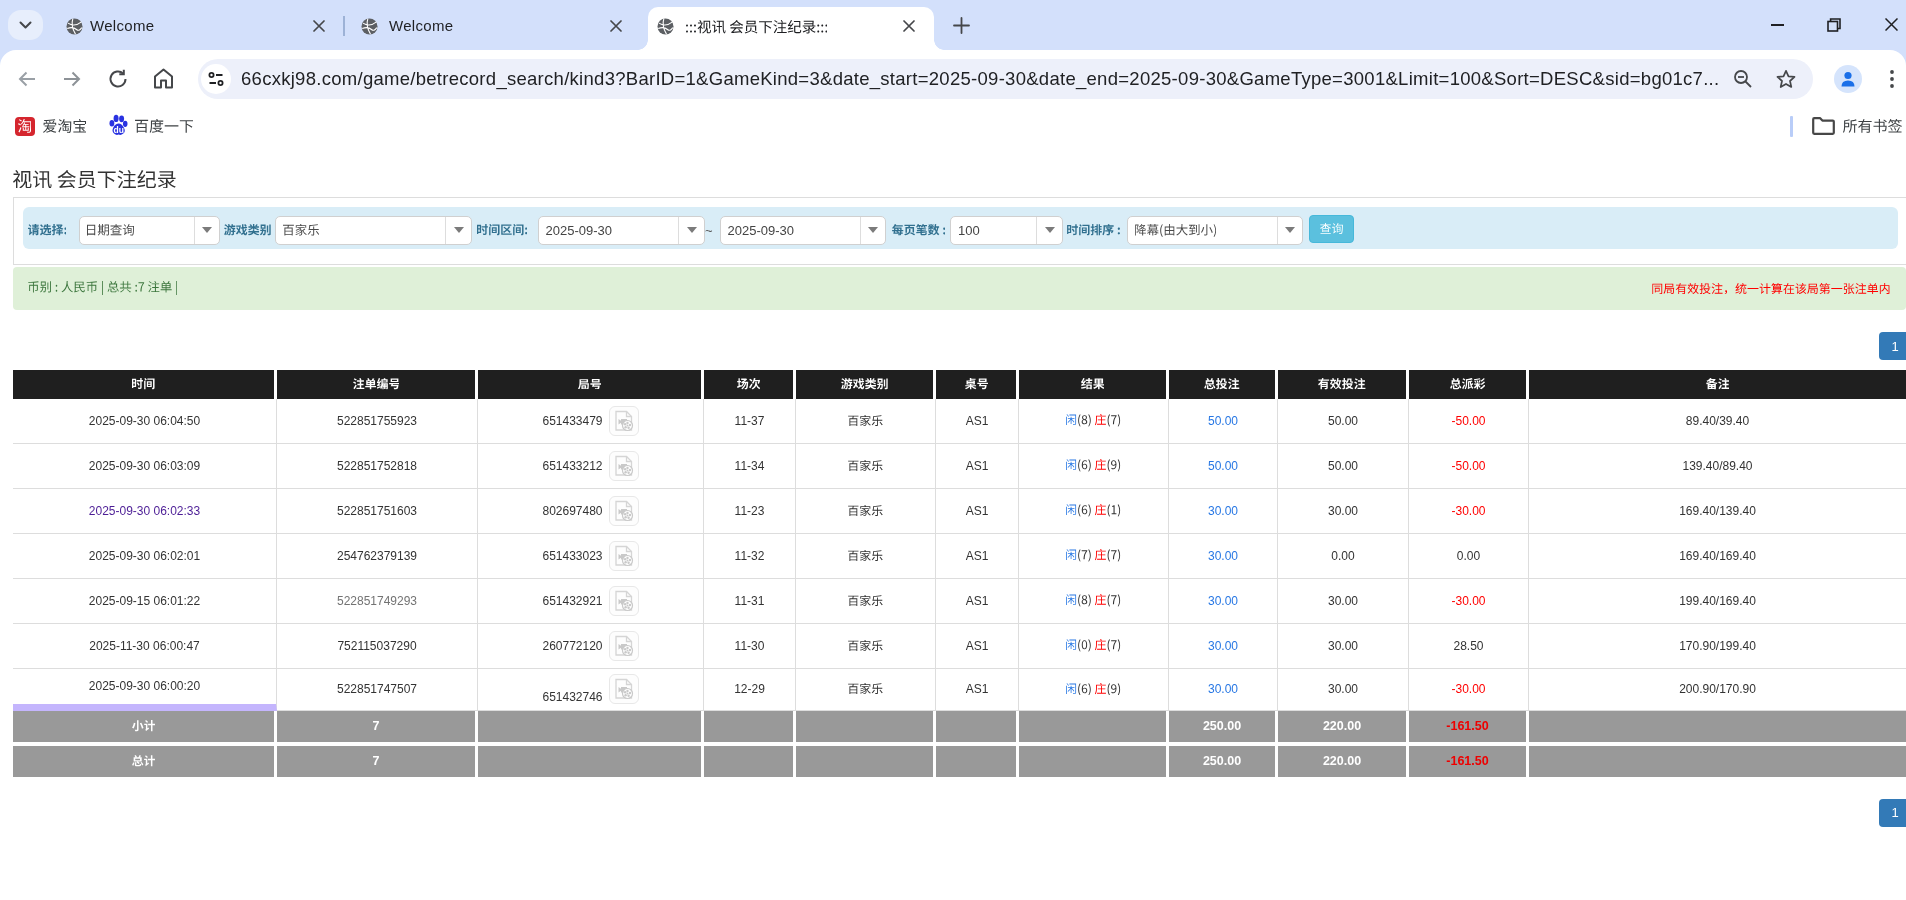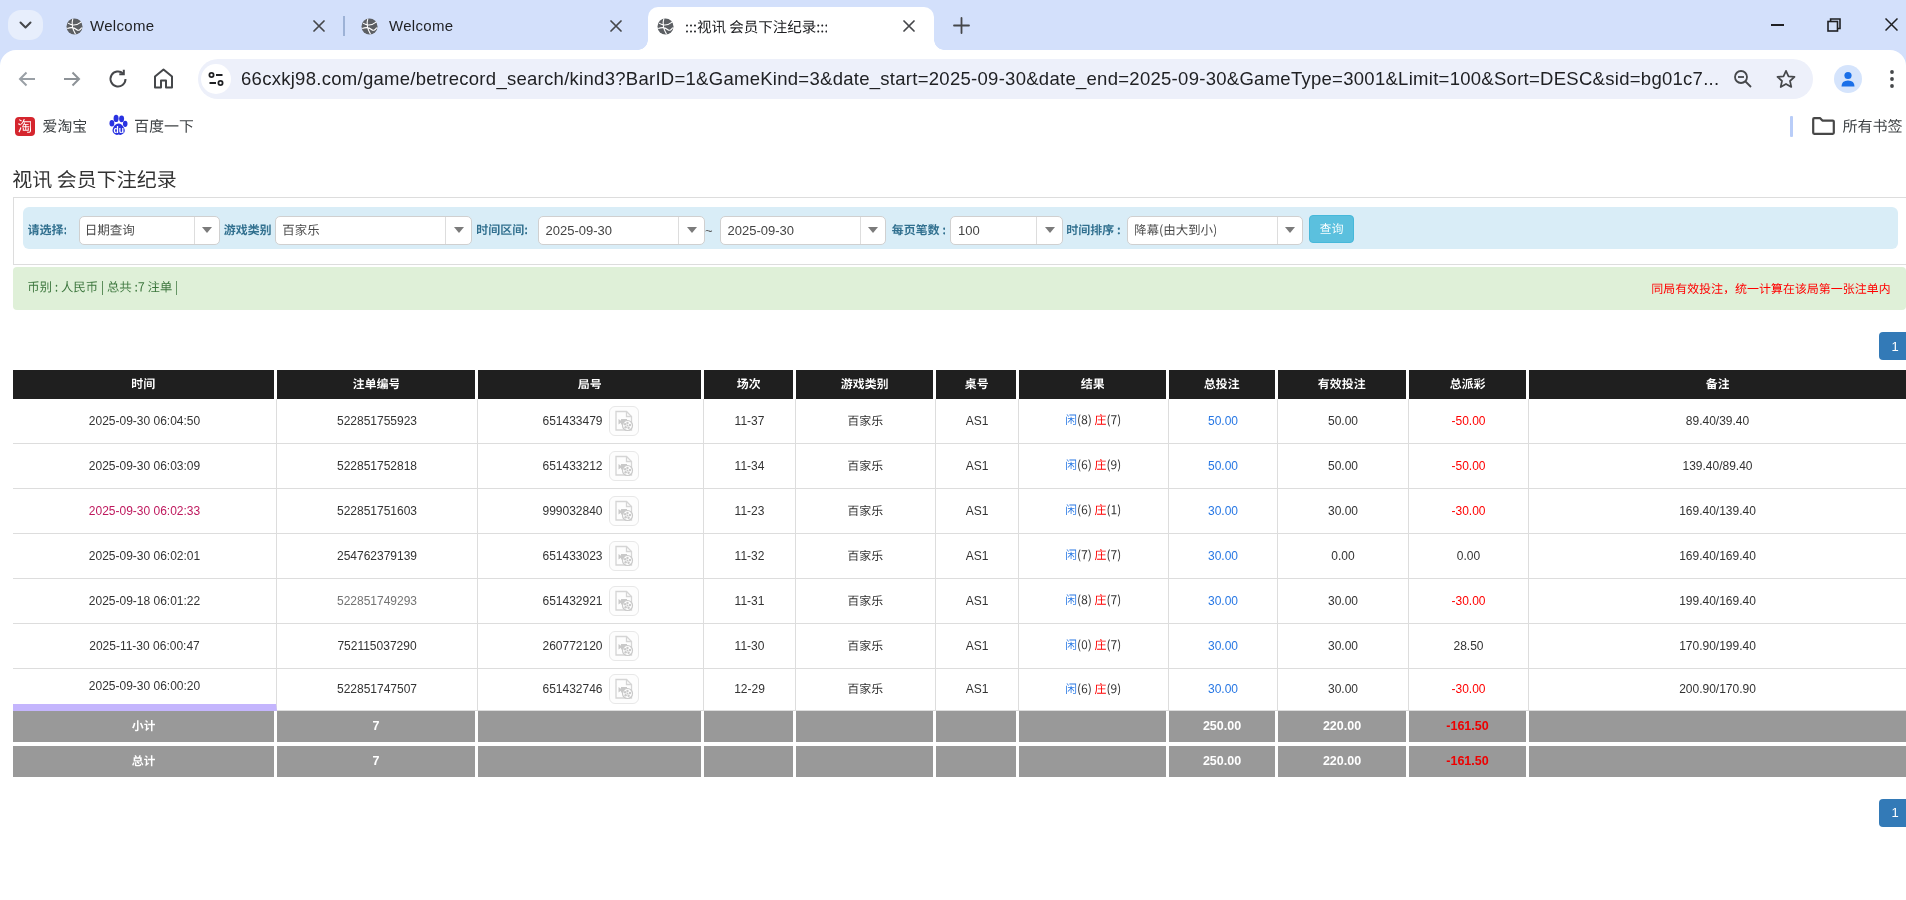--- a/index.html
+++ b/index.html
@@ -421,25 +421,25 @@
               <use href="#m29"></use>
             </svg>
           </div>
         </td>
         <td style="border-right:1px solid #ddd;border-bottom:1px solid #ddd"><span style="color:#2777e4">50.00</span></td>
         <td style="border-right:1px solid #ddd;border-bottom:1px solid #ddd"><span style="color:#333">50.00</span></td>
         <td style="border-right:1px solid #ddd;border-bottom:1px solid #ddd"><span style="color:#ff0000">-50.00</span></td>
         <td style="border-bottom:1px solid #ddd"><span style="color:#333">139.40/89.40</span></td>
       </tr>
       <tr style="height:45px">
-        <td style="border-right:1px solid #ddd;border-bottom:1px solid #ddd"><span style="color:#be185d">2025-09-30 06:02:33</span></td>
+        <td style="border-right:1px solid #ddd;border-bottom:1px solid #ddd"><span style="color:#4c1d95">2025-09-30 06:02:33</span></td>
         <td style="border-right:1px solid #ddd;border-bottom:1px solid #ddd"><span style="color:#333">522851751603</span></td>
         <td style="border-right:1px solid #ddd;border-bottom:1px solid #ddd">
           <div style="display:flex;align-items:center;justify-content:center">
-            <span style="color:#333">999032840</span>
+            <span style="color:#333">802697480</span>
             <span style="display:inline-flex;align-items:center;justify-content:center;width:30px;height:30px;border:1px solid #e8e8e8;border-radius:6px;background:#fdfdfd;vertical-align:middle;margin-left:6px">
 <svg width="22" height="22" viewBox="0 0 22 22">
 <path d="M3 1.5 H13.5 L18.5 6.5 V20 H3 Z" fill="none" stroke="#d5d5d5" stroke-width="1.3"></path>
 <path d="M13.5 1.5 V6.5 H18.5" fill="none" stroke="#d5d5d5" stroke-width="1.3"></path>
 <path d="M5.5 9 L8 10.8 V9 H14 V14.5 H8 V12.7 L5.5 14.5 Z" fill="#c9c9c9"></path>
 <circle cx="14.5" cy="15.5" r="5" fill="#fff" stroke="#c9c9c9" stroke-width="1.2"></circle>
 <circle cx="14.5" cy="15.5" r="1" fill="#c9c9c9"></circle>
 <circle cx="14.5" cy="12.9" r="1.2" fill="#c9c9c9"></circle>
                 <circle cx="17" cy="15" r="1.2" fill="#c9c9c9"></circle>
                 <circle cx="15.6" cy="17.8" r="1.2" fill="#c9c9c9"></circle>
@@ -507,21 +507,21 @@
               <use href="#m31"></use>
             </svg>
           </div>
         </td>
         <td style="border-right:1px solid #ddd;border-bottom:1px solid #ddd"><span style="color:#2777e4">30.00</span></td>
         <td style="border-right:1px solid #ddd;border-bottom:1px solid #ddd"><span style="color:#333">0.00</span></td>
         <td style="border-right:1px solid #ddd;border-bottom:1px solid #ddd"><span style="color:#333333">0.00</span></td>
         <td style="border-bottom:1px solid #ddd"><span style="color:#333">169.40/169.40</span></td>
       </tr>
       <tr style="height:45px">
-        <td style="border-right:1px solid #ddd;border-bottom:1px solid #ddd"><span style="color:#333">2025-09-18 06:01:22</span></td>
+        <td style="border-right:1px solid #ddd;border-bottom:1px solid #ddd"><span style="color:#333">2025-09-15 06:01:22</span></td>
         <td style="border-right:1px solid #ddd;border-bottom:1px solid #ddd"><span style="color:#737373">522851749293</span></td>
         <td style="border-right:1px solid #ddd;border-bottom:1px solid #ddd">
           <div style="display:flex;align-items:center;justify-content:center">
             <span style="color:#333">651432921</span>
             <span style="display:inline-flex;align-items:center;justify-content:center;width:30px;height:30px;border:1px solid #e8e8e8;border-radius:6px;background:#fdfdfd;vertical-align:middle;margin-left:6px">
 <svg width="22" height="22" viewBox="0 0 22 22">
 <path d="M3 1.5 H13.5 L18.5 6.5 V20 H3 Z" fill="none" stroke="#d5d5d5" stroke-width="1.3"></path>
 <path d="M13.5 1.5 V6.5 H18.5" fill="none" stroke="#d5d5d5" stroke-width="1.3"></path>
 <path d="M5.5 9 L8 10.8 V9 H14 V14.5 H8 V12.7 L5.5 14.5 Z" fill="#c9c9c9"></path>
 <circle cx="14.5" cy="15.5" r="5" fill="#fff" stroke="#c9c9c9" stroke-width="1.2"></circle>
@@ -596,21 +596,21 @@
         </td>
         <td style="border-right:1px solid #ddd;border-bottom:1px solid #ddd"><span style="color:#2777e4">30.00</span></td>
         <td style="border-right:1px solid #ddd;border-bottom:1px solid #ddd"><span style="color:#333">30.00</span></td>
         <td style="border-right:1px solid #ddd;border-bottom:1px solid #ddd"><span style="color:#333333">28.50</span></td>
         <td style="border-bottom:1px solid #ddd"><span style="color:#333">170.90/199.40</span></td>
       </tr>
       <tr style="height:42px">
         <td style="border-right:1px solid #ddd;border-bottom:7px solid #c4b5fd"><span style="color:#333">2025-09-30 06:00:20</span></td>
         <td style="border-right:1px solid #ddd;border-bottom:1px solid #ddd"><span style="color:#333">522851747507</span></td>
         <td style="border-right:1px solid #ddd;border-bottom:1px solid #ddd">
-          <div style="display:flex;align-items:center;justify-content:center">
+          <div style="display:flex;align-items:flex-end;justify-content:center">
             <span style="color:#333">651432746</span>
             <span style="display:inline-flex;align-items:center;justify-content:center;width:30px;height:30px;border:1px solid #e8e8e8;border-radius:6px;background:#fdfdfd;vertical-align:middle;margin-left:6px">
 <svg width="22" height="22" viewBox="0 0 22 22">
 <path d="M3 1.5 H13.5 L18.5 6.5 V20 H3 Z" fill="none" stroke="#d5d5d5" stroke-width="1.3"></path>
 <path d="M13.5 1.5 V6.5 H18.5" fill="none" stroke="#d5d5d5" stroke-width="1.3"></path>
 <path d="M5.5 9 L8 10.8 V9 H14 V14.5 H8 V12.7 L5.5 14.5 Z" fill="#c9c9c9"></path>
 <circle cx="14.5" cy="15.5" r="5" fill="#fff" stroke="#c9c9c9" stroke-width="1.2"></circle>
 <circle cx="14.5" cy="15.5" r="1" fill="#c9c9c9"></circle>
 <circle cx="14.5" cy="12.9" r="1.2" fill="#c9c9c9"></circle>
                 <circle cx="17" cy="15" r="1.2" fill="#c9c9c9"></circle>

